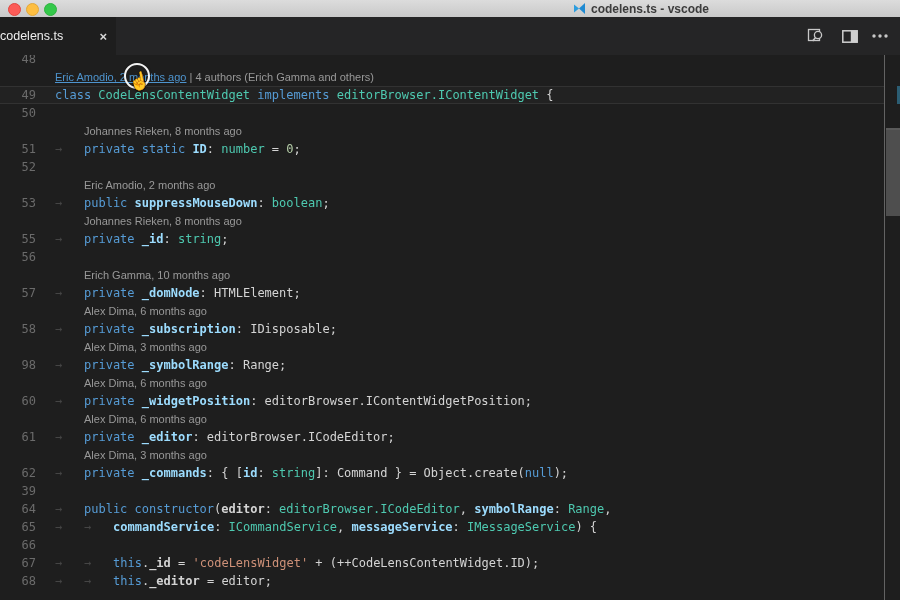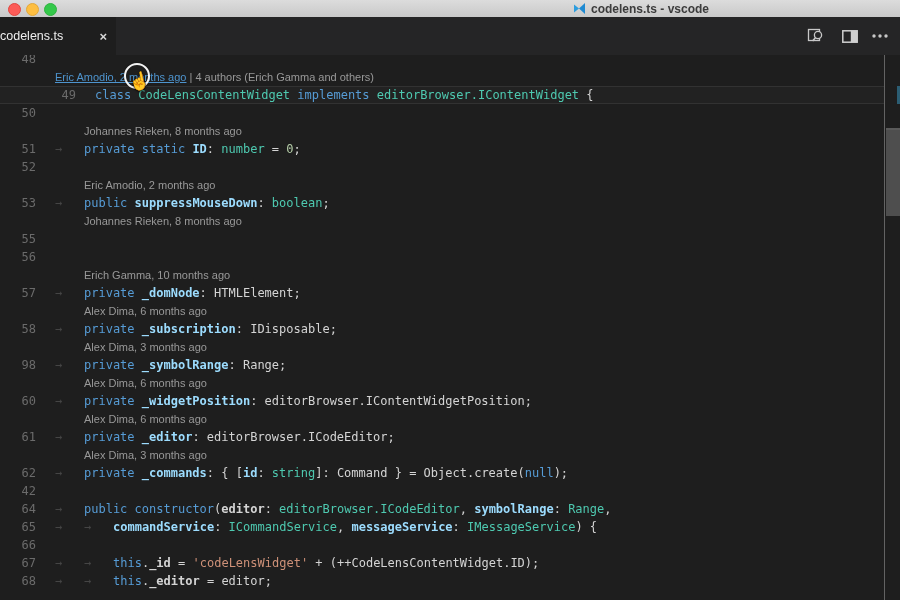--- a/index.html
+++ b/index.html
@@ -23,21 +23,21 @@
               display:flex;align-items:center;}
   #tab-label{margin-left:0;font-size:12.5px;color:#eeeeee;}
   #tab-close{margin-left:auto;margin-right:9px;font-size:13px;font-weight:bold;color:#d8d8d8;cursor:default;}
   .tab-action{position:absolute;top:8px;width:24px;height:22px;display:flex;align-items:center;justify-content:center;}
   #act-preview{left:804px;} #act-split{left:838px;} #act-more{left:868px;}
 
   
   #editor{position:absolute;left:0;top:55px;width:900px;height:545px;background:#1e1e1e;overflow:hidden;}
   #code-lines{position:absolute;left:0;top:-5px;width:884px;}
   .row{height:18px;line-height:18px;white-space:pre;display:flex;}
-  .row.current{box-shadow:inset 0 1px 0 #323232, inset 0 -1px 0 #323232;background:#222222;padding-left:40px;}
+  .row.current{box-shadow:inset 0 1px 0 #323232, inset 0 -1px 0 #323232;background:#222222;}
   .gutter{display:inline-block;width:36px;flex:0 0 36px;text-align:right;
           font-family:"DejaVu Sans Mono",monospace;font-size:12px;color:#6b6b6b;}
   .linebody{display:inline-block;margin-left:19px;font-family:"DejaVu Sans Mono",monospace;
             font-size:12px;color:#d4d4d4;white-space:pre;}
   .lens{font-family:"Liberation Sans",sans-serif;font-size:11px;color:#999999;}
   .lenslink{color:#4e94ce;text-decoration:underline;cursor:pointer;}
   .tab-arrow{display:inline-block;width:29px;color:#454545;}
   .tk-kw{color:#569cd6;}
   .tk-type{color:#4ec9b0;}
   .tk-var{color:#9cdcfe;font-weight:bold;}
@@ -107,35 +107,35 @@
         <div class="row"><span class="gutter">48</span><span class="linebody"></span></div>
         <div class="row"><span class="gutter"></span><span class="linebody lens" style="padding-left: 0px;"><span class="lenslink">Eric Amodio, 2 months ago</span><span> | 4 authors (Erich Gamma and others)</span></span></div>
         <div class="row current"><span class="gutter">49</span><span class="linebody"><span class="tk-kw">class </span><span class="tk-type">CodeLensContentWidget</span><span class="tk-fg"> </span><span class="tk-kw">implements</span><span class="tk-fg"> </span><span class="tk-type">editorBrowser.IContentWidget</span><span class="tk-fg"> {</span></span></div>
         <div class="row"><span class="gutter">50</span><span class="linebody"></span></div>
         <div class="row"><span class="gutter"></span><span class="linebody lens" style="padding-left: 29px;"><span>Johannes Rieken, 8 months ago</span></span></div>
         <div class="row"><span class="gutter">51</span><span class="linebody"><span class="tab-arrow">→</span><span class="tk-kw">private </span><span class="tk-kw">static </span><span class="tk-var">ID</span><span class="tk-fg">: </span><span class="tk-type">number</span><span class="tk-fg"> = </span><span class="tk-num">0</span><span class="tk-fg">;</span></span></div>
         <div class="row"><span class="gutter">52</span><span class="linebody"></span></div>
         <div class="row"><span class="gutter"></span><span class="linebody lens" style="padding-left: 29px;"><span>Eric Amodio, 2 months ago</span></span></div>
         <div class="row"><span class="gutter">53</span><span class="linebody"><span class="tab-arrow">→</span><span class="tk-kw">public </span><span class="tk-var">suppressMouseDown</span><span class="tk-fg">: </span><span class="tk-type">boolean</span><span class="tk-fg">;</span></span></div>
         <div class="row"><span class="gutter"></span><span class="linebody lens" style="padding-left: 29px;"><span>Johannes Rieken, 8 months ago</span></span></div>
-        <div class="row"><span class="gutter">55</span></div>
+        <div class="row"><span class="gutter">55</span><span class="linebody"><span class="tab-arrow">→</span><span class="tk-kw">private </span><span class="tk-var">_id</span><span class="tk-fg">: </span><span class="tk-type">string</span><span class="tk-fg">;</span></span></div>
         <div class="row"><span class="gutter">56</span><span class="linebody"></span></div>
         <div class="row"><span class="gutter"></span><span class="linebody lens" style="padding-left: 29px;"><span>Erich Gamma, 10 months ago</span></span></div>
         <div class="row"><span class="gutter">57</span><span class="linebody"><span class="tab-arrow">→</span><span class="tk-kw">private </span><span class="tk-var">_domNode</span><span class="tk-fg">: HTMLElement;</span></span></div>
         <div class="row"><span class="gutter"></span><span class="linebody lens" style="padding-left: 29px;"><span>Alex Dima, 6 months ago</span></span></div>
         <div class="row"><span class="gutter">58</span><span class="linebody"><span class="tab-arrow">→</span><span class="tk-kw">private </span><span class="tk-var">_subscription</span><span class="tk-fg">: IDisposable;</span></span></div>
         <div class="row"><span class="gutter"></span><span class="linebody lens" style="padding-left: 29px;"><span>Alex Dima, 3 months ago</span></span></div>
         <div class="row"><span class="gutter">98</span><span class="linebody"><span class="tab-arrow">→</span><span class="tk-kw">private </span><span class="tk-var">_symbolRange</span><span class="tk-fg">: Range;</span></span></div>
         <div class="row"><span class="gutter"></span><span class="linebody lens" style="padding-left: 29px;"><span>Alex Dima, 6 months ago</span></span></div>
         <div class="row"><span class="gutter">60</span><span class="linebody"><span class="tab-arrow">→</span><span class="tk-kw">private </span><span class="tk-var">_widgetPosition</span><span class="tk-fg">: editorBrowser.IContentWidgetPosition;</span></span></div>
         <div class="row"><span class="gutter"></span><span class="linebody lens" style="padding-left: 29px;"><span>Alex Dima, 6 months ago</span></span></div>
         <div class="row"><span class="gutter">61</span><span class="linebody"><span class="tab-arrow">→</span><span class="tk-kw">private </span><span class="tk-var">_editor</span><span class="tk-fg">: editorBrowser.ICodeEditor;</span></span></div>
         <div class="row"><span class="gutter"></span><span class="linebody lens" style="padding-left: 29px;"><span>Alex Dima, 3 months ago</span></span></div>
         <div class="row"><span class="gutter">62</span><span class="linebody"><span class="tab-arrow">→</span><span class="tk-kw">private </span><span class="tk-var">_commands</span><span class="tk-fg">: { [</span><span class="tk-var">id</span><span class="tk-fg">: </span><span class="tk-type">string</span><span class="tk-fg">]: Command } = Object.create(</span><span class="tk-kw">null</span><span class="tk-fg">);</span></span></div>
-        <div class="row"><span class="gutter">42</span><span class="linebody"></span></div>
+        <div class="row"><span class="gutter">39</span><span class="linebody"></span></div>
         <div class="row"><span class="gutter">64</span><span class="linebody"><span class="tab-arrow">→</span><span class="tk-kw">public </span><span class="tk-kw">constructor</span><span class="tk-fg">(</span><span class="tk-fgb">editor</span><span class="tk-fg">: </span><span class="tk-type">editorBrowser.ICodeEditor</span><span class="tk-fg">, </span><span class="tk-var">symbolRange</span><span class="tk-fg">: </span><span class="tk-type">Range</span><span class="tk-fg">,</span></span></div>
         <div class="row"><span class="gutter">65</span><span class="linebody"><span class="tab-arrow">→</span><span class="tab-arrow">→</span><span class="tk-var">commandService</span><span class="tk-fg">: </span><span class="tk-type">ICommandService</span><span class="tk-fg">, </span><span class="tk-var">messageService</span><span class="tk-fg">: </span><span class="tk-type">IMessageService</span><span class="tk-fg">) {</span></span></div>
         <div class="row"><span class="gutter">66</span><span class="linebody"></span></div>
         <div class="row"><span class="gutter">67</span><span class="linebody"><span class="tab-arrow">→</span><span class="tab-arrow">→</span><span class="tk-kw">this</span><span class="tk-fg">.</span><span class="tk-fgb">_id</span><span class="tk-fg"> = </span><span class="tk-str">'codeLensWidget'</span><span class="tk-fg"> + (++CodeLensContentWidget.ID);</span></span></div>
         <div class="row"><span class="gutter">68</span><span class="linebody"><span class="tab-arrow">→</span><span class="tab-arrow">→</span><span class="tk-kw">this</span><span class="tk-fg">.</span><span class="tk-fgb">_editor</span><span class="tk-fg"> = editor;</span></span></div>
       </div>
   </div>
 
   <div id="ruler-line"></div>
   <div id="scroll-thumb"></div>

